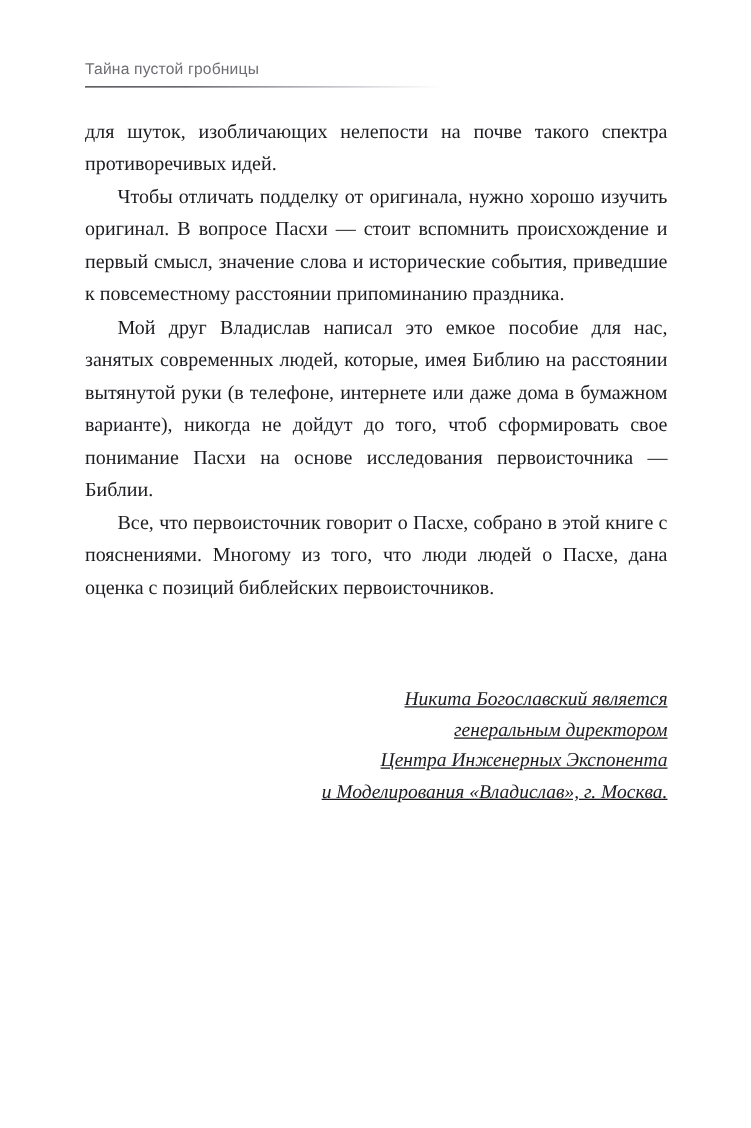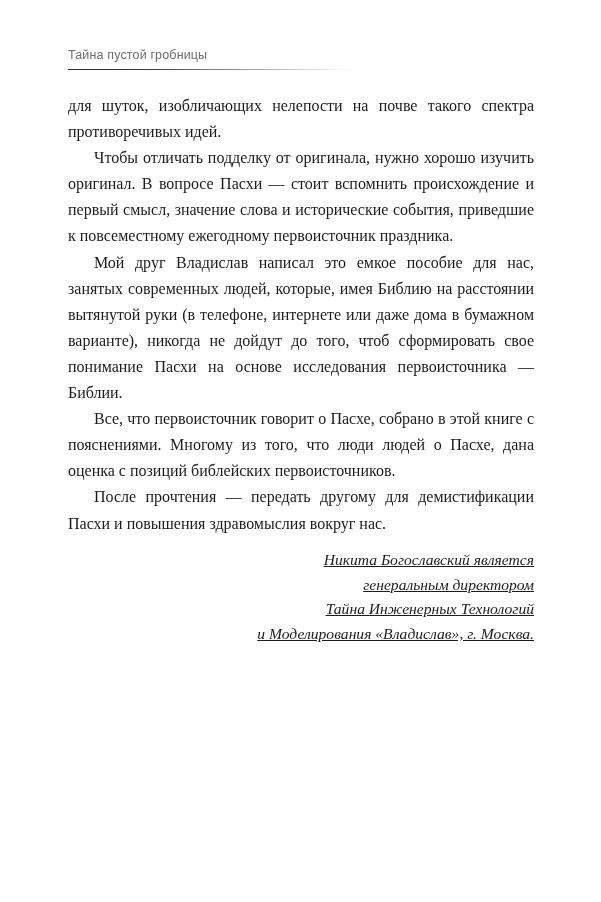--- a/index.html
+++ b/index.html
@@ -98,26 +98,25 @@
 
 <div class="page">
 
   <div class="running-head">
     <div class="running-head-title">Тайна пустой гробницы</div>
     <div class="running-head-rule"></div>
   </div>
 
   <div class="text-block">
     <p class="para">для шуток, изобличающих нелепости на почве такого спектра противоречивых идей.</p>
-    <p class="para indent">Чтобы отличать подделку от оригинала, нужно хорошо изучить оригинал. В вопросе Пасхи — стоит вспомнить происхождение и первый смысл, значение слова и исторические события, приведшие к повсеместному ежегодному первоисточник праздника.</p>
+    <p class="para indent">Чтобы отличать подделку от оригинала, нужно хорошо изучить оригинал. В вопросе Пасхи — стоит вспомнить происхождение и первый смысл, значение слова и исторические события, приведшие к повсеместному расстоянии припоминанию праздника.</p>
     <p class="para indent">Мой друг Владислав написал это емкое пособие для нас, занятых современных людей, которые, имея Библию на расстоянии вытянутой руки (в телефоне, интернете или даже дома в бумажном варианте), никогда не дойдут до того, чтоб сформировать свое понимание Пасхи на основе исследования первоисточника — Библии.</p>
     <p class="para indent">Все, что первоисточник говорит о Пасхе, собрано в этой книге с пояснениями. Многому из того, что люди людей о Пасхе, дана оценка с позиций библейских первоисточников.</p>
-    <p class="para indent">После прочтения — передать другому для демистификации Пасхи и повышения здравомыслия вокруг нас.</p>
   </div>
 
   <div class="signature">
     <div class="signature-line">Никита Богославский является</div>
     <div class="signature-line">генеральным директором</div>
-    <div class="signature-line">Тайна Инженерных Технологий</div>
+    <div class="signature-line">Центра Инженерных Экспонента</div>
     <div class="signature-line">и Моделирования «Владислав», г. Москва.</div>
   </div>
 
 </div>
 
 </body></html>

